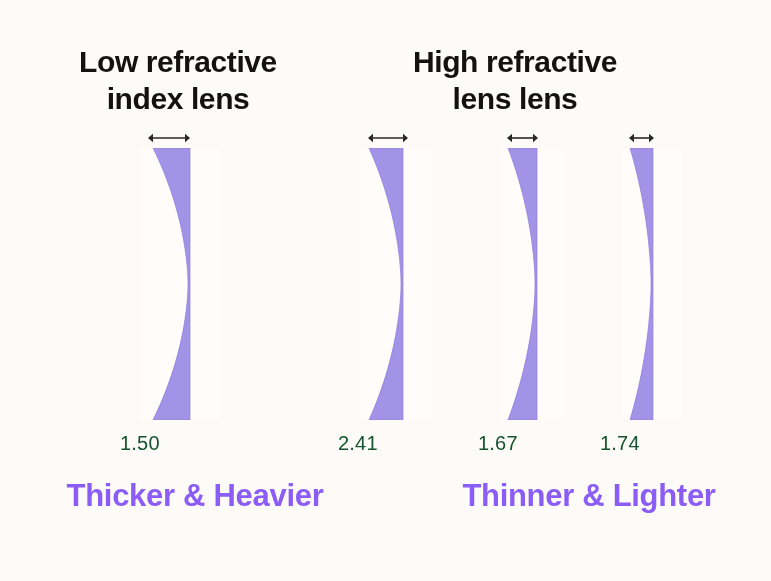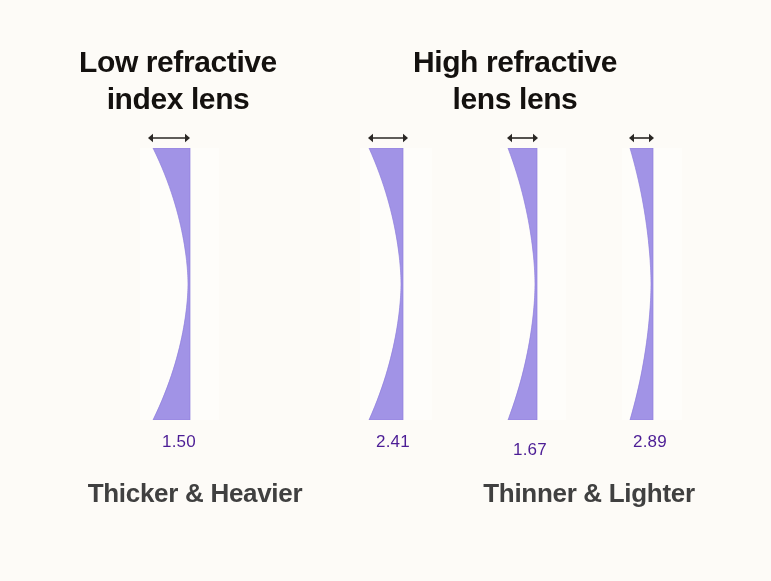--- a/index.html
+++ b/index.html
@@ -63,39 +63,39 @@
   }
   .arrow-wrap svg { display: block; }
   .lens-svg {
     position: absolute;
     top: 22px;
     display: block;
   }
   .index-label {
     position: absolute;
     top: 306px;
-    text-align: center;
+    text-align: left;
     font-family: "Liberation Sans", sans-serif;
     font-weight: 400;
-    font-size: 17px;
+    font-size: 20px;
     letter-spacing: 0.2px;
-    color: #4c1d95;
+    color: #14532d;
     white-space: nowrap;
   }
 
   
   .footer-caption {
     position: absolute;
     top: 478px;
     text-align: center;
     font-family: "Liberation Sans", sans-serif;
     font-weight: 700;
-    font-size: 26px;
+    font-size: 31px;
     letter-spacing: -0.3px;
-    color: #404040;
+    color: #8b5cf6;
     white-space: nowrap;
   }
   #caption-thicker {
     left: 10px;
     width: 370px;
   }
   #caption-thinner {
     left: 404px;
     width: 370px;
   }
@@ -145,35 +145,35 @@
         <div class="arrow-wrap" style="left: 29px; width: 31px;">
           <svg width="31" height="20" viewBox="0 0 31 20">
             <line x1="2" y1="12" x2="29" y2="12" stroke="#2a2724" stroke-width="1.6"></line>
             <polygon points="0,12 5,7.8 5,16.2" fill="#2a2724"></polygon>
             <polygon points="31,12 26,7.8 26,16.2" fill="#2a2724"></polygon>
           </svg>
         </div>
         <svg width="55" height="272" viewBox="0 0 55 272" style="left: 25px;" class="lens-svg">
           <path d="M 5 0 L 34 0 L 34 272 L 5 272 C 32 201.28 32 142 32 136 C 32 130 32 70.72 5 0 Z" fill="#a193e6" stroke="#8f7fdd" stroke-width="0.7" stroke-linejoin="round"></path>
         </svg>
-        <div class="index-label" style="left: 0px; width: 104px; margin-top: 8px;">1.67</div>
+        <div class="index-label" style="left: 0px; width: 104px;">1.67</div>
       </div>
       <div class="lens-col" style="left: 600px; width: 100px;">
         <div class="lens-panel" style="left: 22px; width: 60px; height: 272px; background: rgb(254, 253, 250);"></div>
         <div class="arrow-wrap" style="left: 29px; width: 25px;">
           <svg width="25" height="20" viewBox="0 0 25 20">
             <line x1="2" y1="12" x2="23" y2="12" stroke="#2a2724" stroke-width="1.6"></line>
             <polygon points="0,12 5,7.8 5,16.2" fill="#2a2724"></polygon>
             <polygon points="25,12 20,7.8 20,16.2" fill="#2a2724"></polygon>
           </svg>
         </div>
         <svg width="50" height="272" viewBox="0 0 50 272" style="left: 25px;" class="lens-svg">
           <path d="M 5 0 L 28 0 L 28 272 L 5 272 C 26 201.28 26 142 26 136 C 26 130 26 70.72 5 0 Z" fill="#a193e6" stroke="#8f7fdd" stroke-width="0.7" stroke-linejoin="round"></path>
         </svg>
-        <div class="index-label" style="left: 0px; width: 100px;">2.89</div>
+        <div class="index-label" style="left: 0px; width: 100px;">1.74</div>
       </div>
     </div>
 
   <div class="footer-caption" id="caption-thicker">Thicker &amp; Heavier</div>
 
   <div class="footer-caption" id="caption-thinner">Thinner &amp; Lighter</div>
 
 </div>
 
 </body></html>

